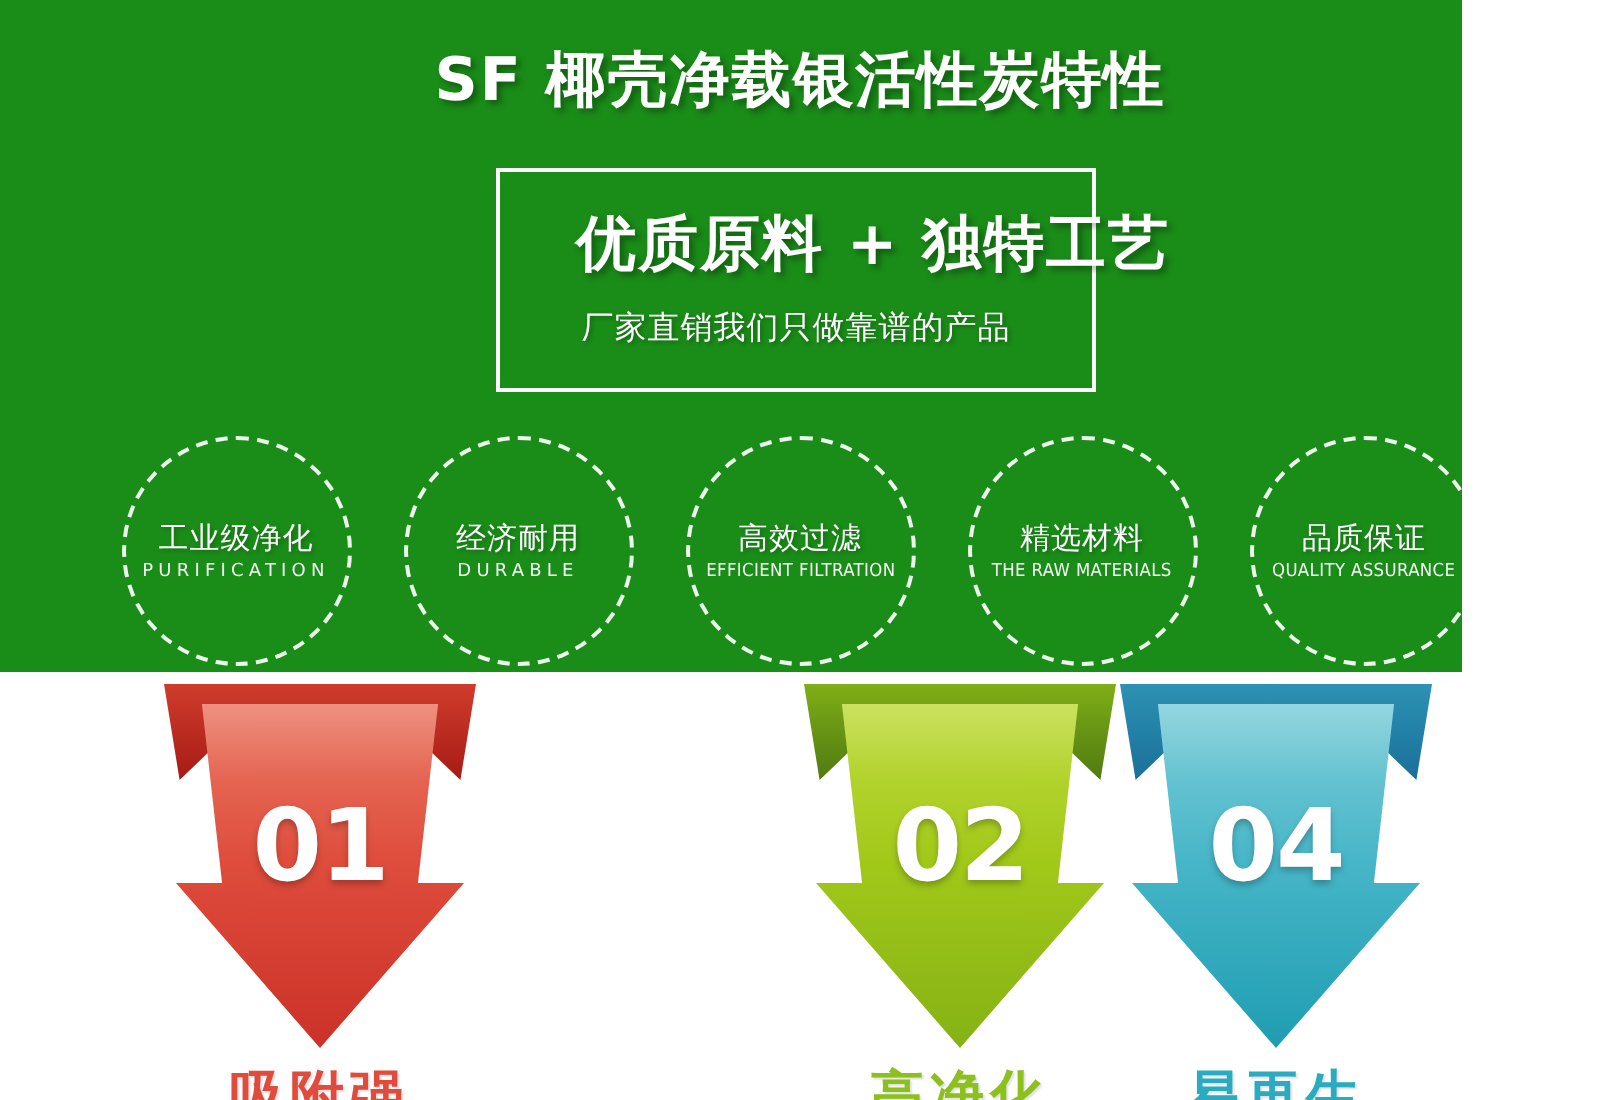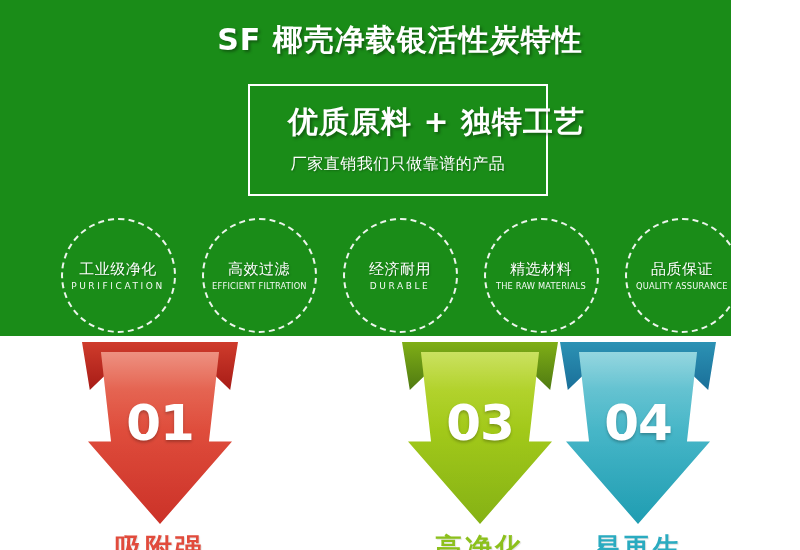--- a/index.html
+++ b/index.html
@@ -219,27 +219,27 @@
     </div>
 
     <div class="circles">
 
       <div class="circle">
         <div class="circle-cn">工业级净化</div>
         <div class="circle-en wide">PURIFICATION</div>
       </div>
 
       <div class="circle">
+        <div class="circle-cn">经济耐用</div>
+        <div class="circle-en wide">DURABLE</div>
+      </div>
+
+      <div class="circle">
         <div class="circle-cn">高效过滤</div>
         <div class="circle-en">EFFICIENT FILTRATION</div>
-      </div>
-
-      <div class="circle">
-        <div class="circle-cn">经济耐用</div>
-        <div class="circle-en wide">DURABLE</div>
       </div>
 
       <div class="circle">
         <div class="circle-cn">精选材料</div>
         <div class="circle-en">THE RAW MATERIALS</div>
       </div>
 
       <div class="circle">
         <div class="circle-cn">品质保证</div>
         <div class="circle-en">QUALITY ASSURANCE</div>
@@ -258,21 +258,21 @@
         <div class="head-gloss"></div>
         <div class="num">01</div>
         <div class="arrow-label" id="lab0" style="color: rgb(225, 75, 60);">吸附强</div>
       </div>
 
 
       <div class="arrow-unit" id="unit2" style="left:398px;">
         <div class="wing" id="wing2" style="background: linear-gradient(rgb(127, 174, 22) 0%, rgb(79, 122, 18) 100%);"></div>
         <div class="head" id="head2" style="background: linear-gradient(rgb(180, 212, 28) 0%, rgb(140, 187, 22) 100%);"></div>
         <div class="head-gloss"></div>
-        <div class="num">03</div>
+        <div class="num">02</div>
         <div class="arrow-label" id="lab2" style="color: rgb(140, 192, 28);">高净化</div>
       </div>
 
       <div class="arrow-unit" id="unit3" style="left:556px;">
         <div class="wing" id="wing3" style="background: linear-gradient(rgb(44, 146, 180) 0%, rgb(26, 111, 153) 100%);"></div>
         <div class="head" id="head3" style="background: linear-gradient(rgb(102, 196, 210) 0%, rgb(33, 165, 187) 100%);"></div>
         <div class="head-gloss"></div>
         <div class="num">04</div>
         <div class="arrow-label" id="lab3" style="color: rgb(42, 171, 192);">易再生</div>
       </div>

